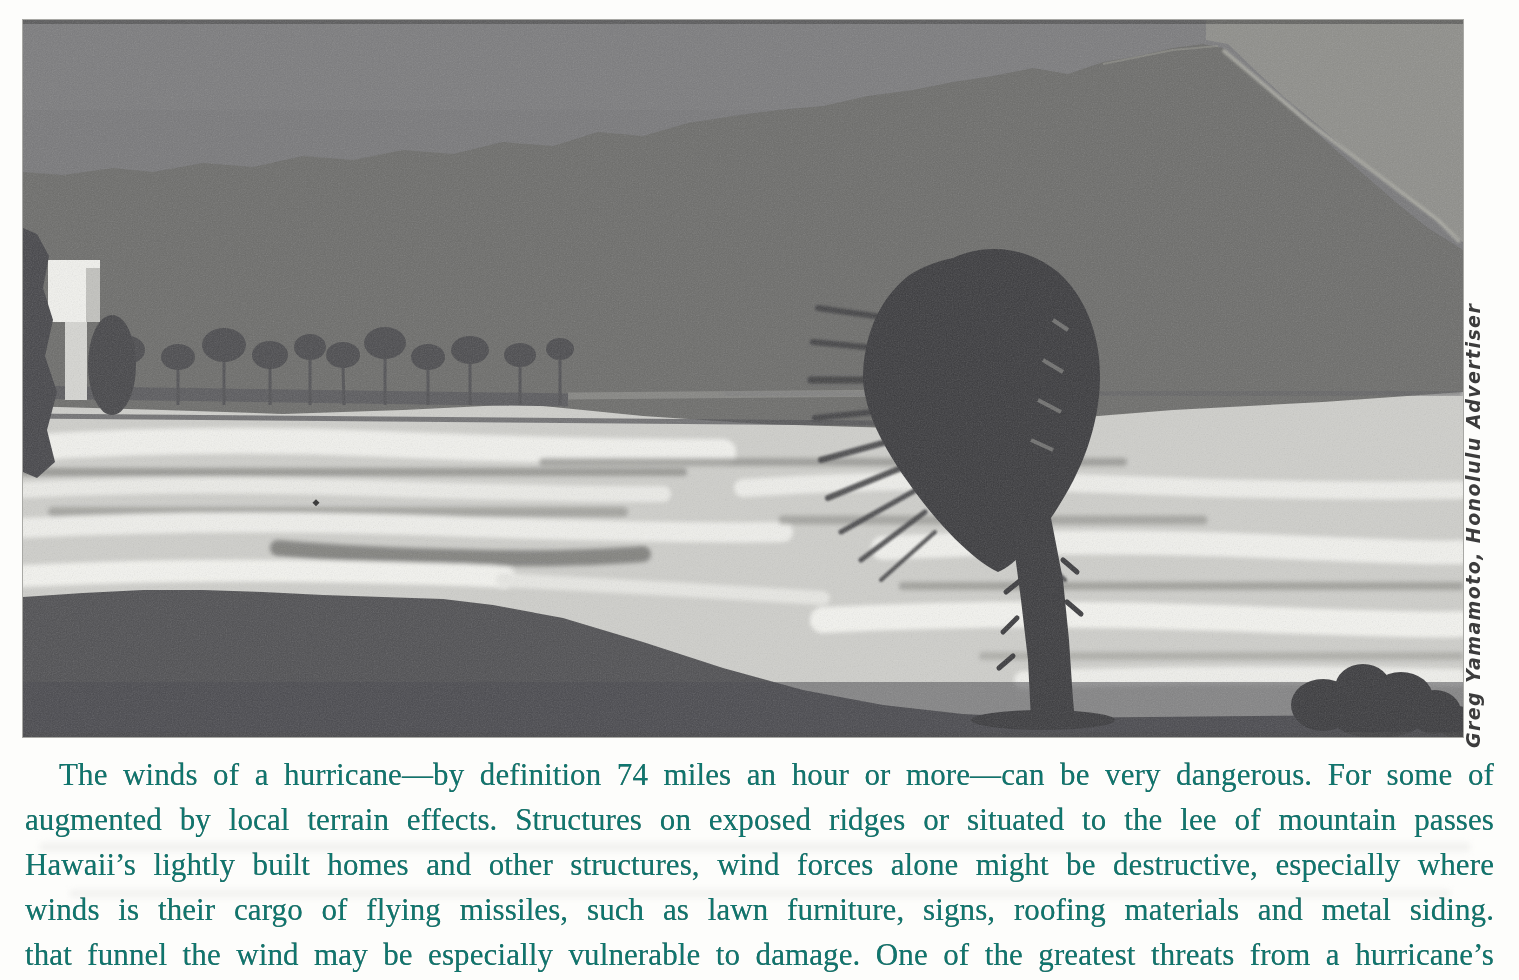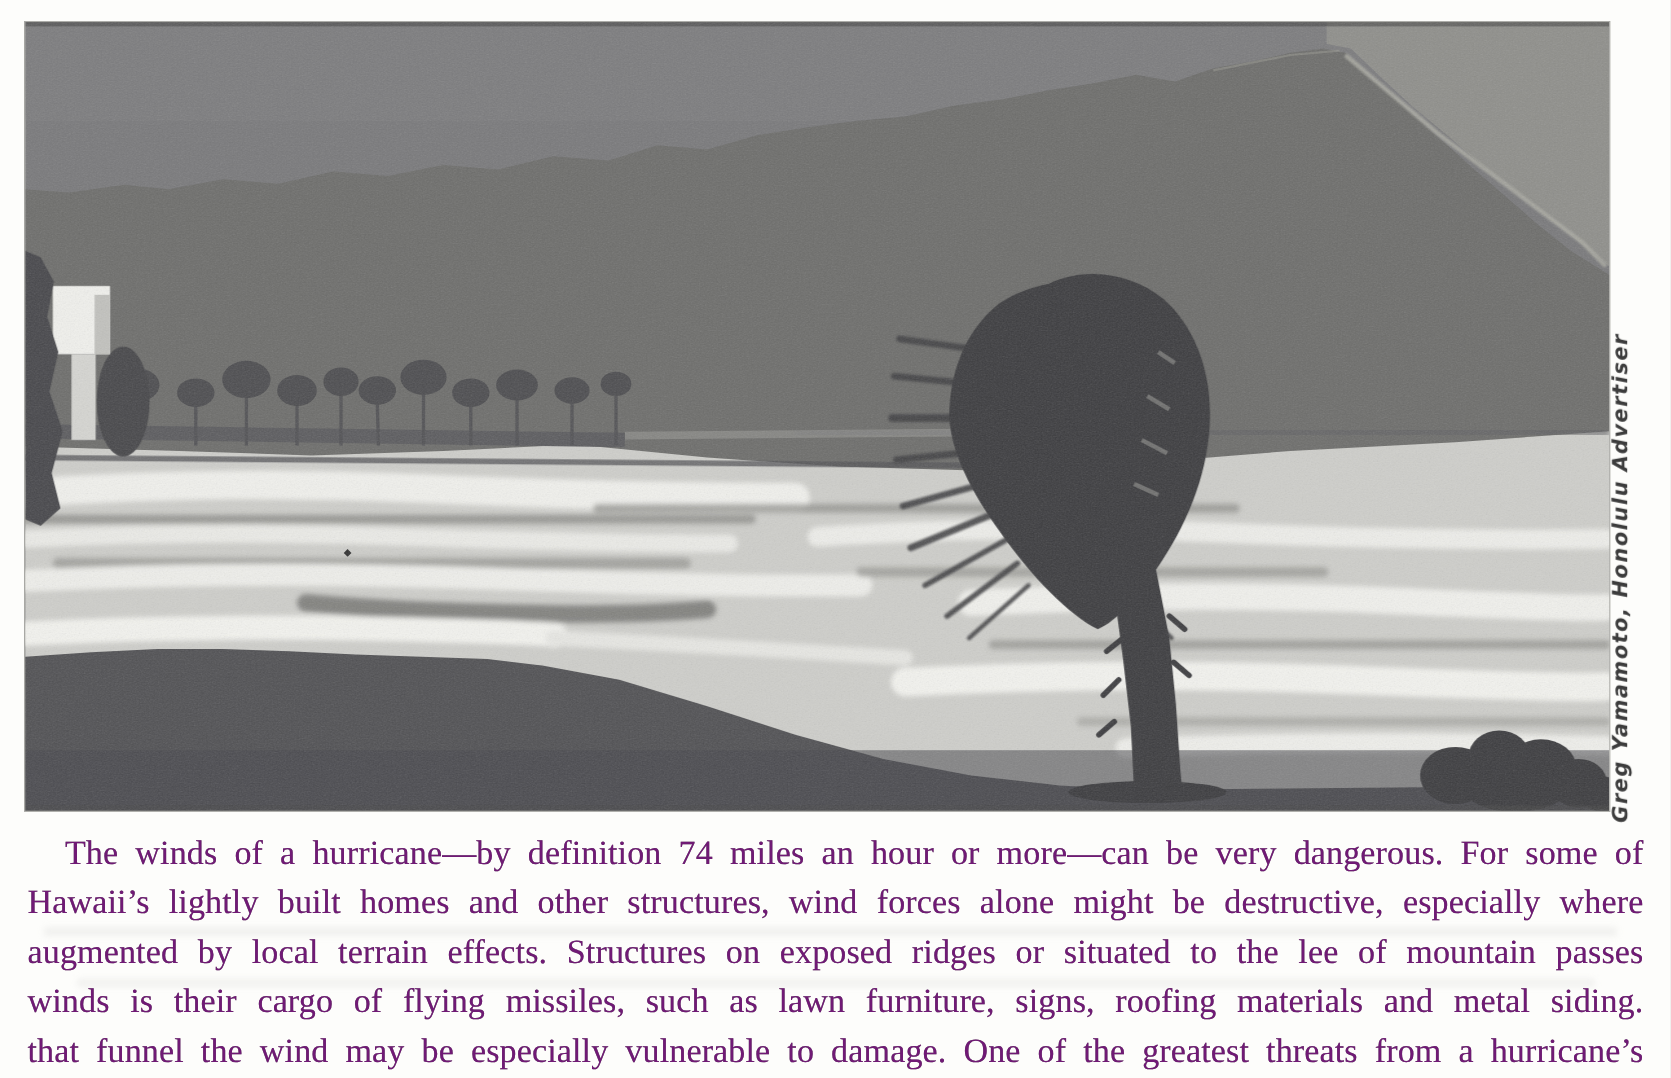--- a/index.html
+++ b/index.html
@@ -25,21 +25,21 @@
     transform:rotate(-90deg);transform-origin:top left;
     font-family:"DejaVu Sans", sans-serif;
     font-style:italic;font-weight:600;
     font-size:19px;letter-spacing:1.4px;
     color:#3c3c3c;white-space:nowrap;
   }
 
   
   .caption{
     position:absolute;left:25px;top:752px;width:1469px;
-    font-size:31px;line-height:45px;color:#701a75;
+    font-size:31px;line-height:45px;color:#0f766e;
     text-shadow:0 0 0.6px rgba(10,10,10,.55);
     word-spacing:1.5px;letter-spacing:0.1px;
   }
   .cap-line{
     text-align:justify;
     text-align-last:justify;
     white-space:normal;
   }
   .cap-line.first{text-indent:34px;}
 
@@ -212,19 +212,19 @@
     </svg>
   </div>
 
   <div class="credit">Greg Yamamoto, Honolulu Advertiser</div>
 
   <div class="smudge" style="left:40px;top:843px;width:1430px;height:8px;"></div>
   <div class="smudge" style="left:70px;top:890px;width:1380px;height:7px;"></div>
 
   <div class="caption">
     <div class="cap-line first">The winds of a hurricane—by definition 74 miles an hour or more—can be very dangerous. For some of</div>
+    <div class="cap-line">augmented by local terrain effects. Structures on exposed ridges or situated to the lee of mountain passes</div>
     <div class="cap-line">Hawaii’s lightly built homes and other structures, wind forces alone might be destructive, especially where</div>
-    <div class="cap-line">augmented by local terrain effects. Structures on exposed ridges or situated to the lee of mountain passes</div>
     <div class="cap-line">winds is their cargo of flying missiles, such as lawn furniture, signs, roofing materials and metal siding.</div>
     <div class="cap-line">that funnel the wind may be especially vulnerable to damage. One of the greatest threats from a hurricane’s</div>
   </div>
 
 </div>
 
 </body></html>

